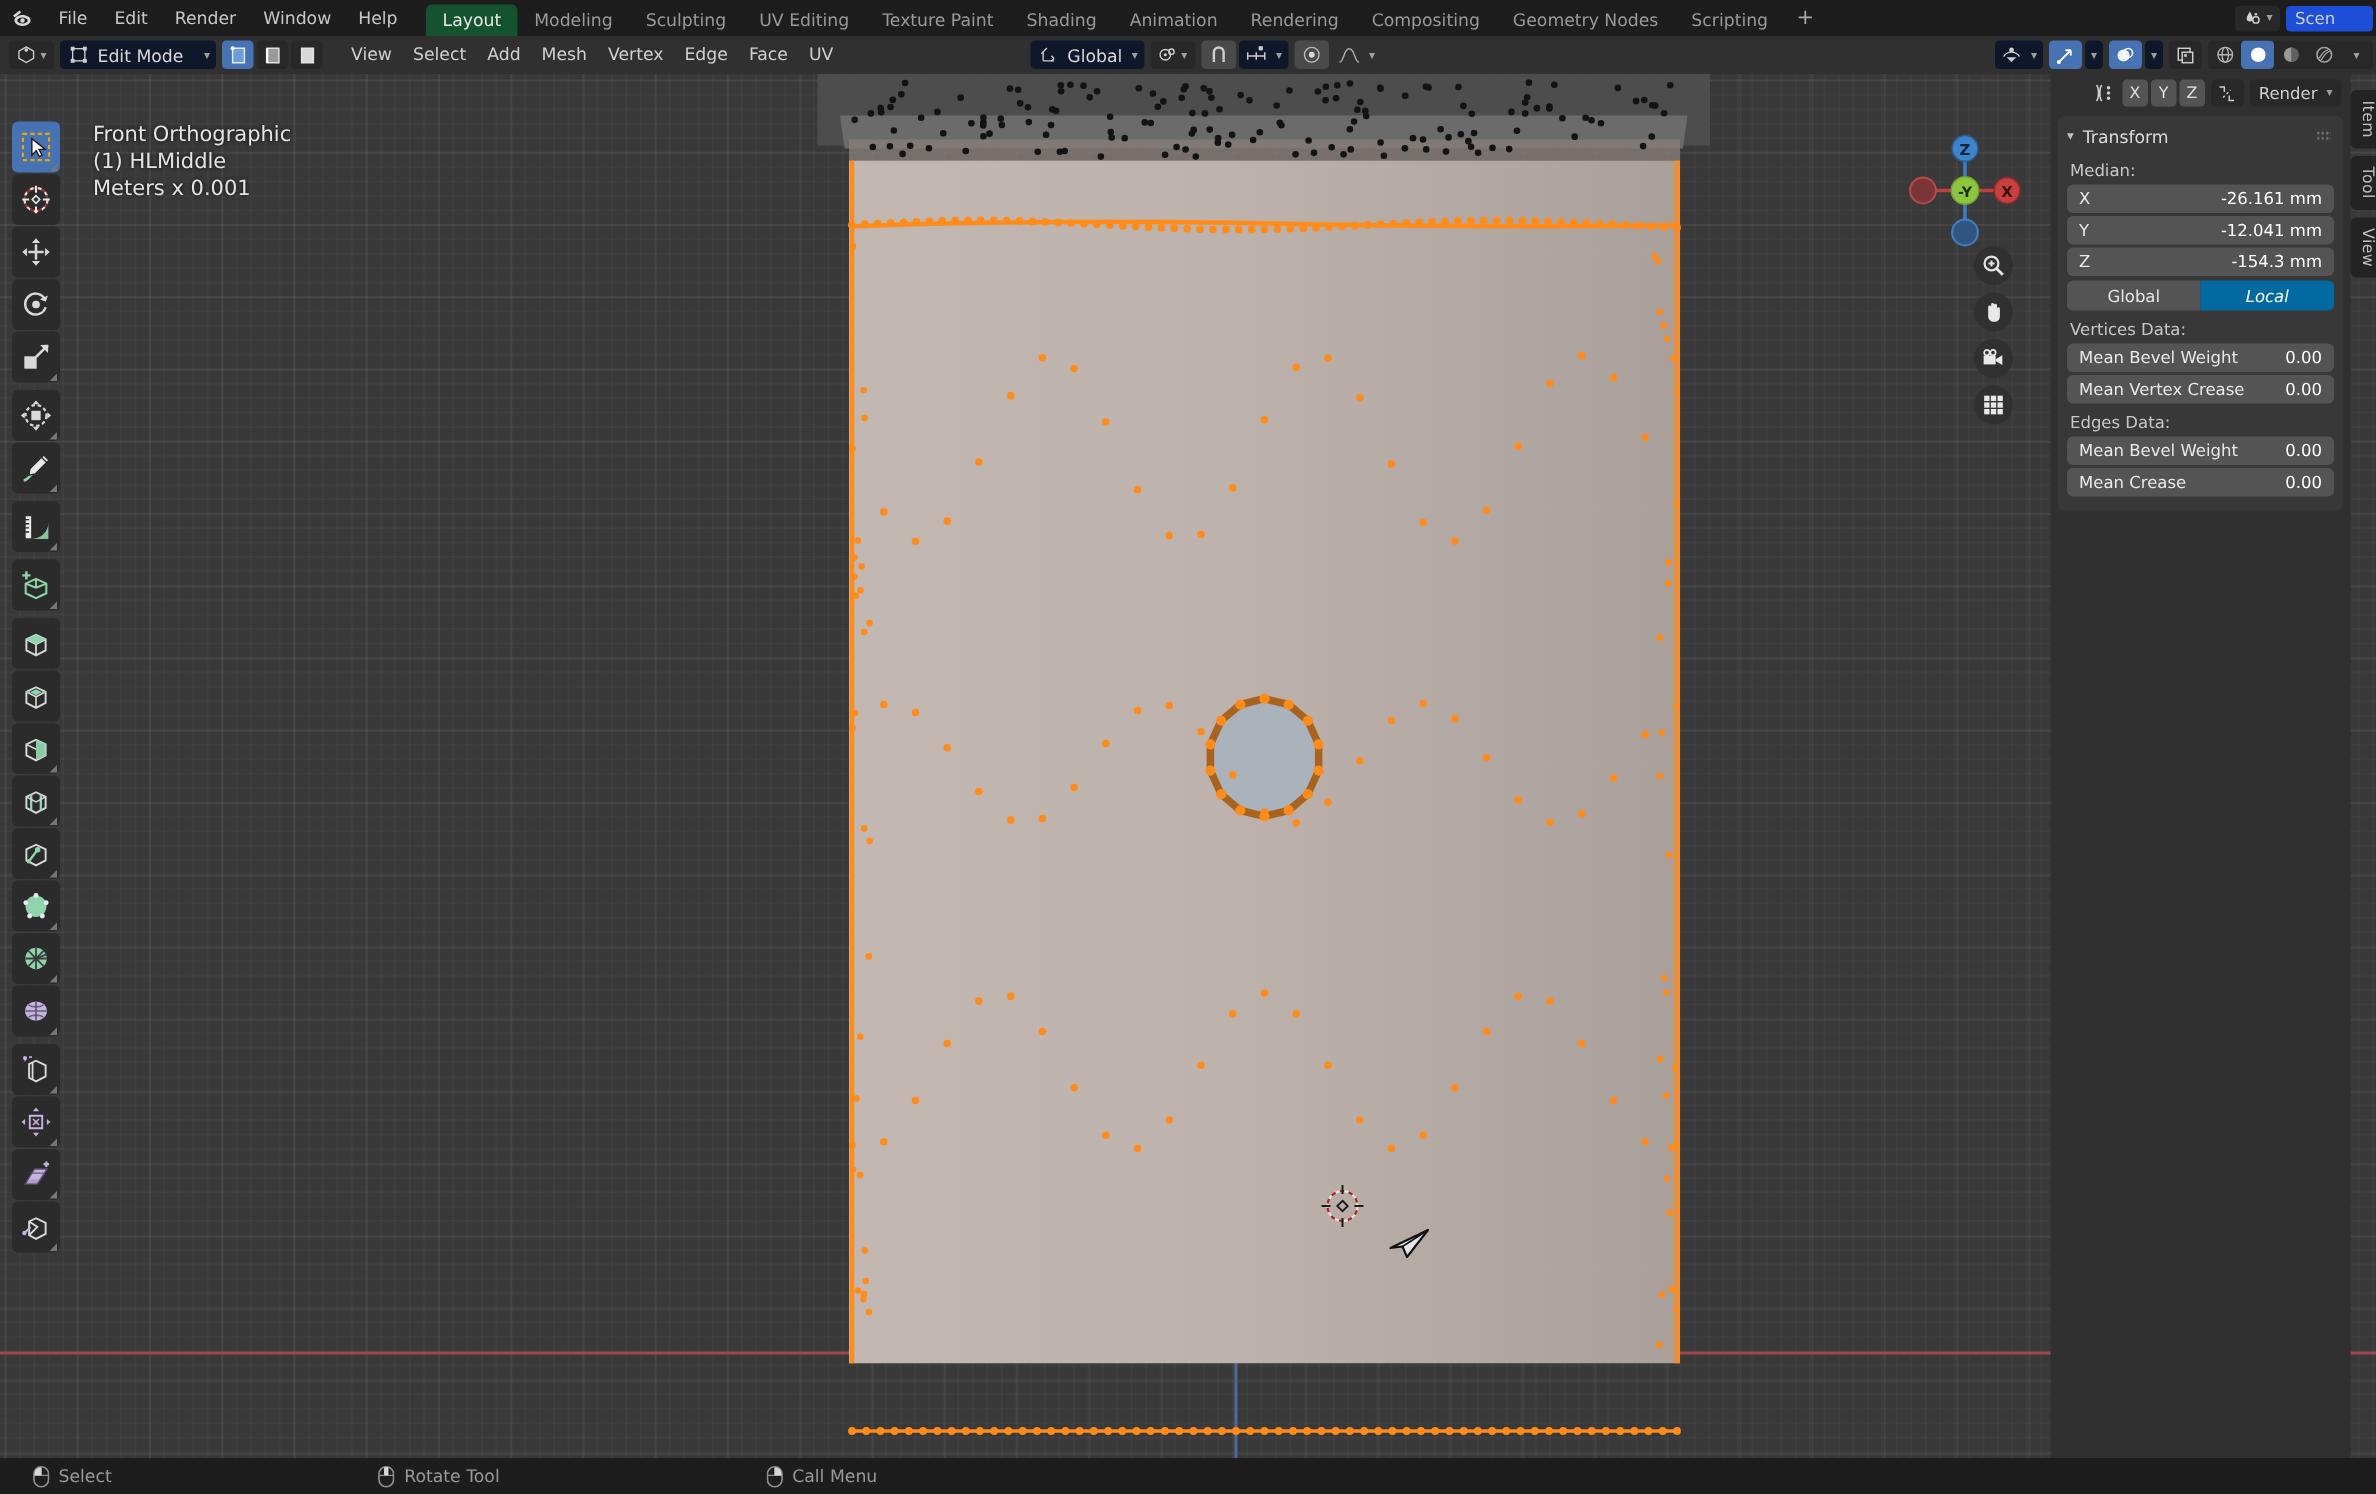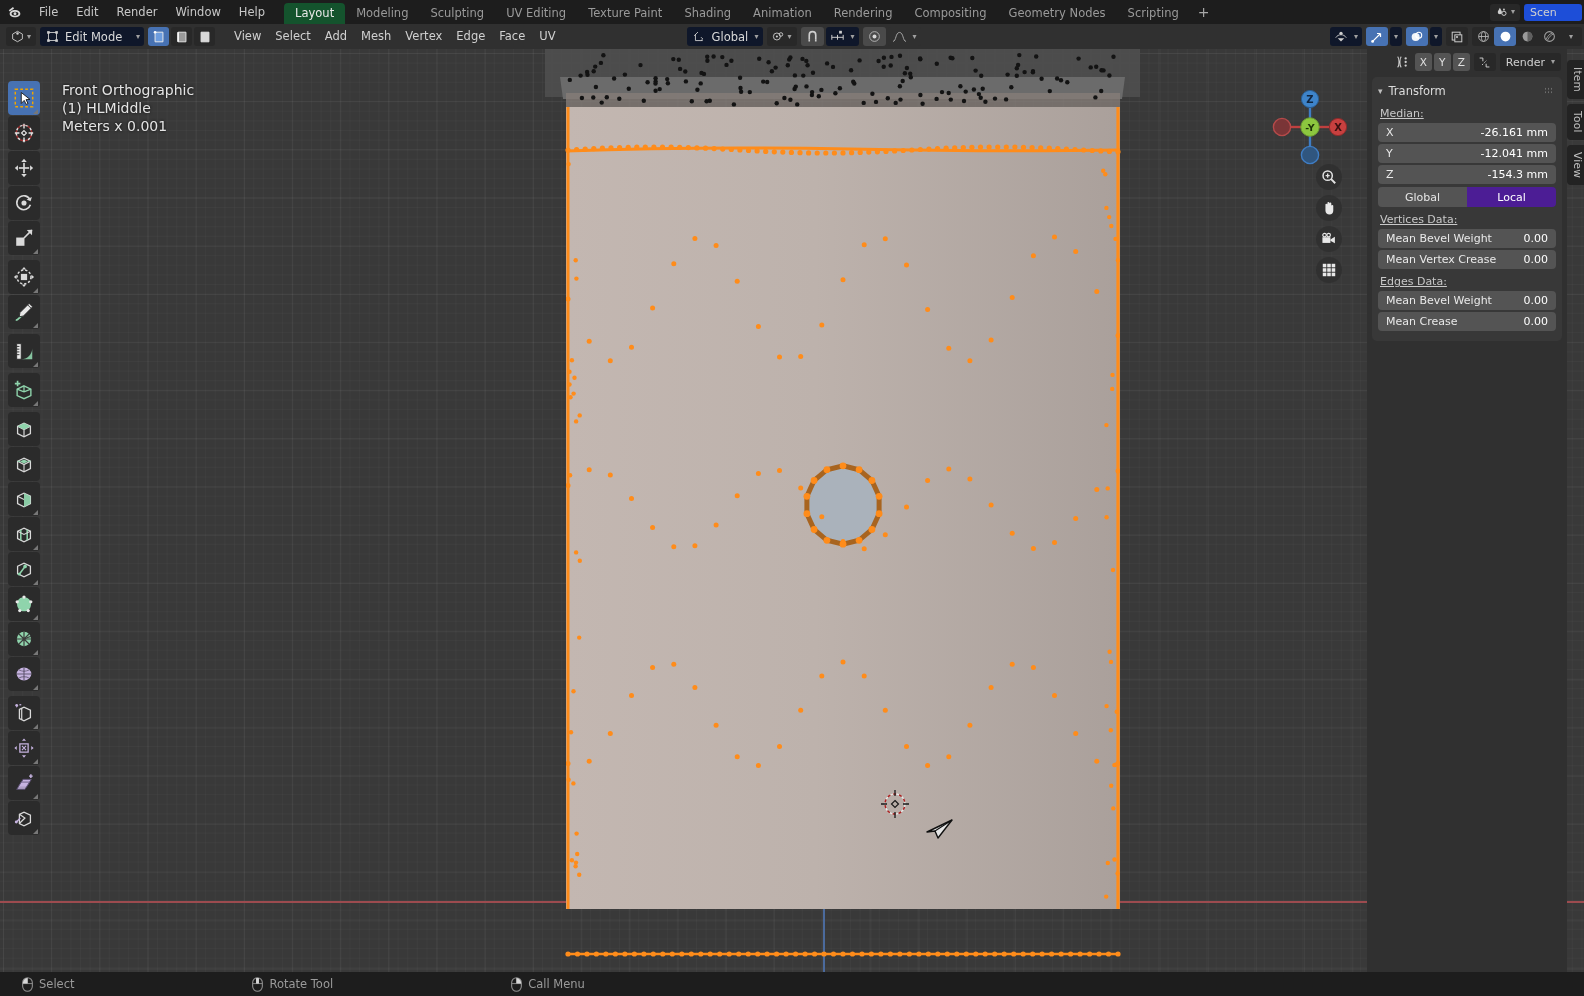--- a/index.html
+++ b/index.html
@@ -161,36 +161,36 @@
   .panel-box { margin: 2px 5px 0 5px; background: #383838; border-radius: 5px; padding: 4px 6px 8px 6px; }
   .panel-title {
     display: flex; align-items: center; gap: 6px; color: #dcdcdc; font-size: 11.5px;
     height: 20px; position: relative;
   }
   .panel-title .grip {
     position: absolute; right: 2px; top: 6px; width: 10px; height: 7px;
     background-image: radial-gradient(#6d6d6d 40%, transparent 41%);
     background-size: 3px 3.5px;
   }
-  .sub-label { color: #c8c8c8; font-size: 11px; margin: 6px 0 3px 2px; text-decoration: underline; }
+  .sub-label { color: #c8c8c8; font-size: 11px; margin: 6px 0 3px 2px; }
   .field-row {
     display: flex; align-items: center; justify-content: space-between;
     height: 19px; background: #545454; border-radius: 4px; margin-bottom: 2px;
     padding: 0 8px; color: #e6e6e6; font-size: 11px;
   }
   .field-row .lab { color: #e9e9e9; }
   .field-row .val { color: #ffffff; }
   .toggle-row { display: flex; margin: 3px 0 2px 0; }
   .tg {
     flex: 1; height: 20px; display: flex; align-items: center; justify-content: center;
     background: #545454; color: #e6e6e6; font-size: 11px;
   }
   .tg:first-child { border-radius: 4px 0 0 4px; }
   .tg:last-child { border-radius: 0 4px 4px 0; }
-  .tg.on { background: #4c1d95; color: #fff; }
+  .tg.on { background: #0369a1; color: #fff; font-style: italic; }
 
   
   #statusbar {
     position: absolute; left: 0; top: 972px; width: 1584px; height: 24px;
     background: #1d1d1d; display: flex; align-items: center; gap: 8px;
     padding-left: 22px; font-size: 11.5px; color: #9a9a9a;
   }
   .sb-item { display: flex; align-items: center; gap: 6px; margin-right: 170px; }
   .mouse-ico { width: 11px; height: 15px; }
 

